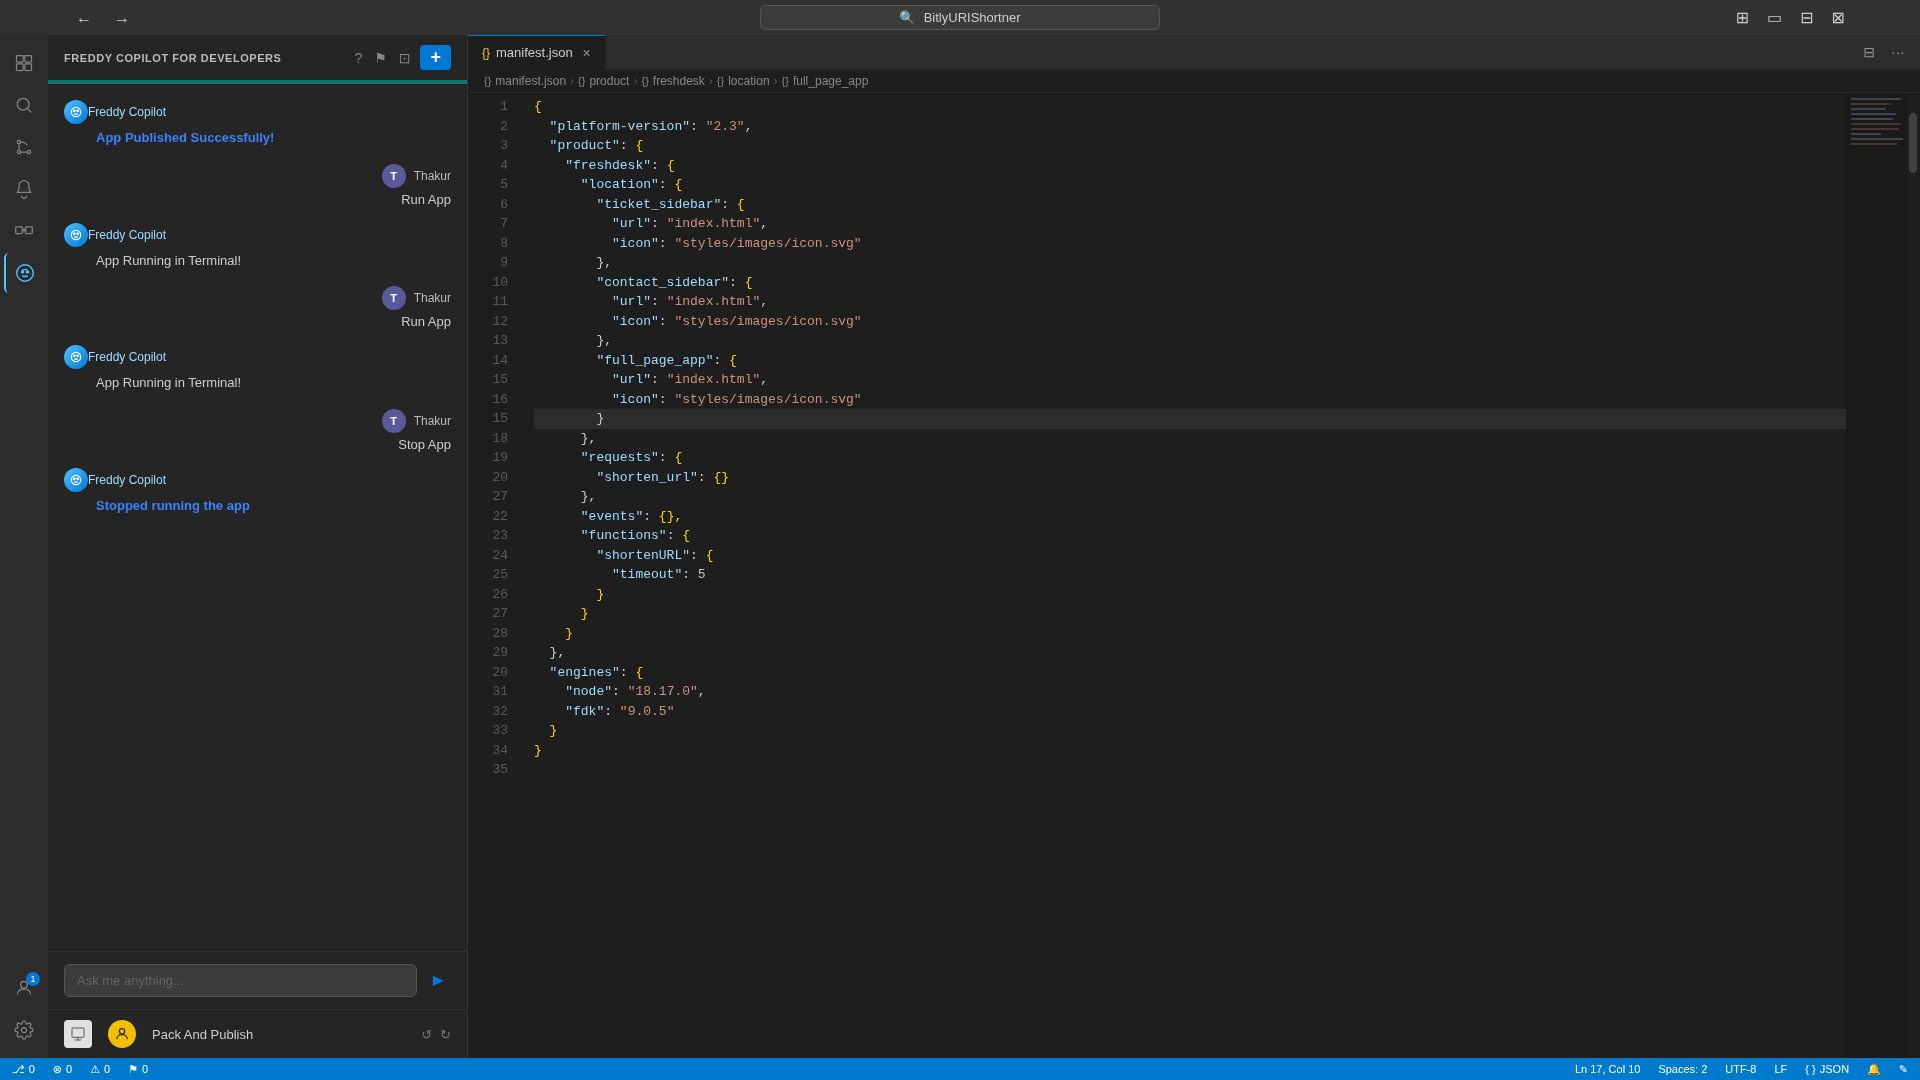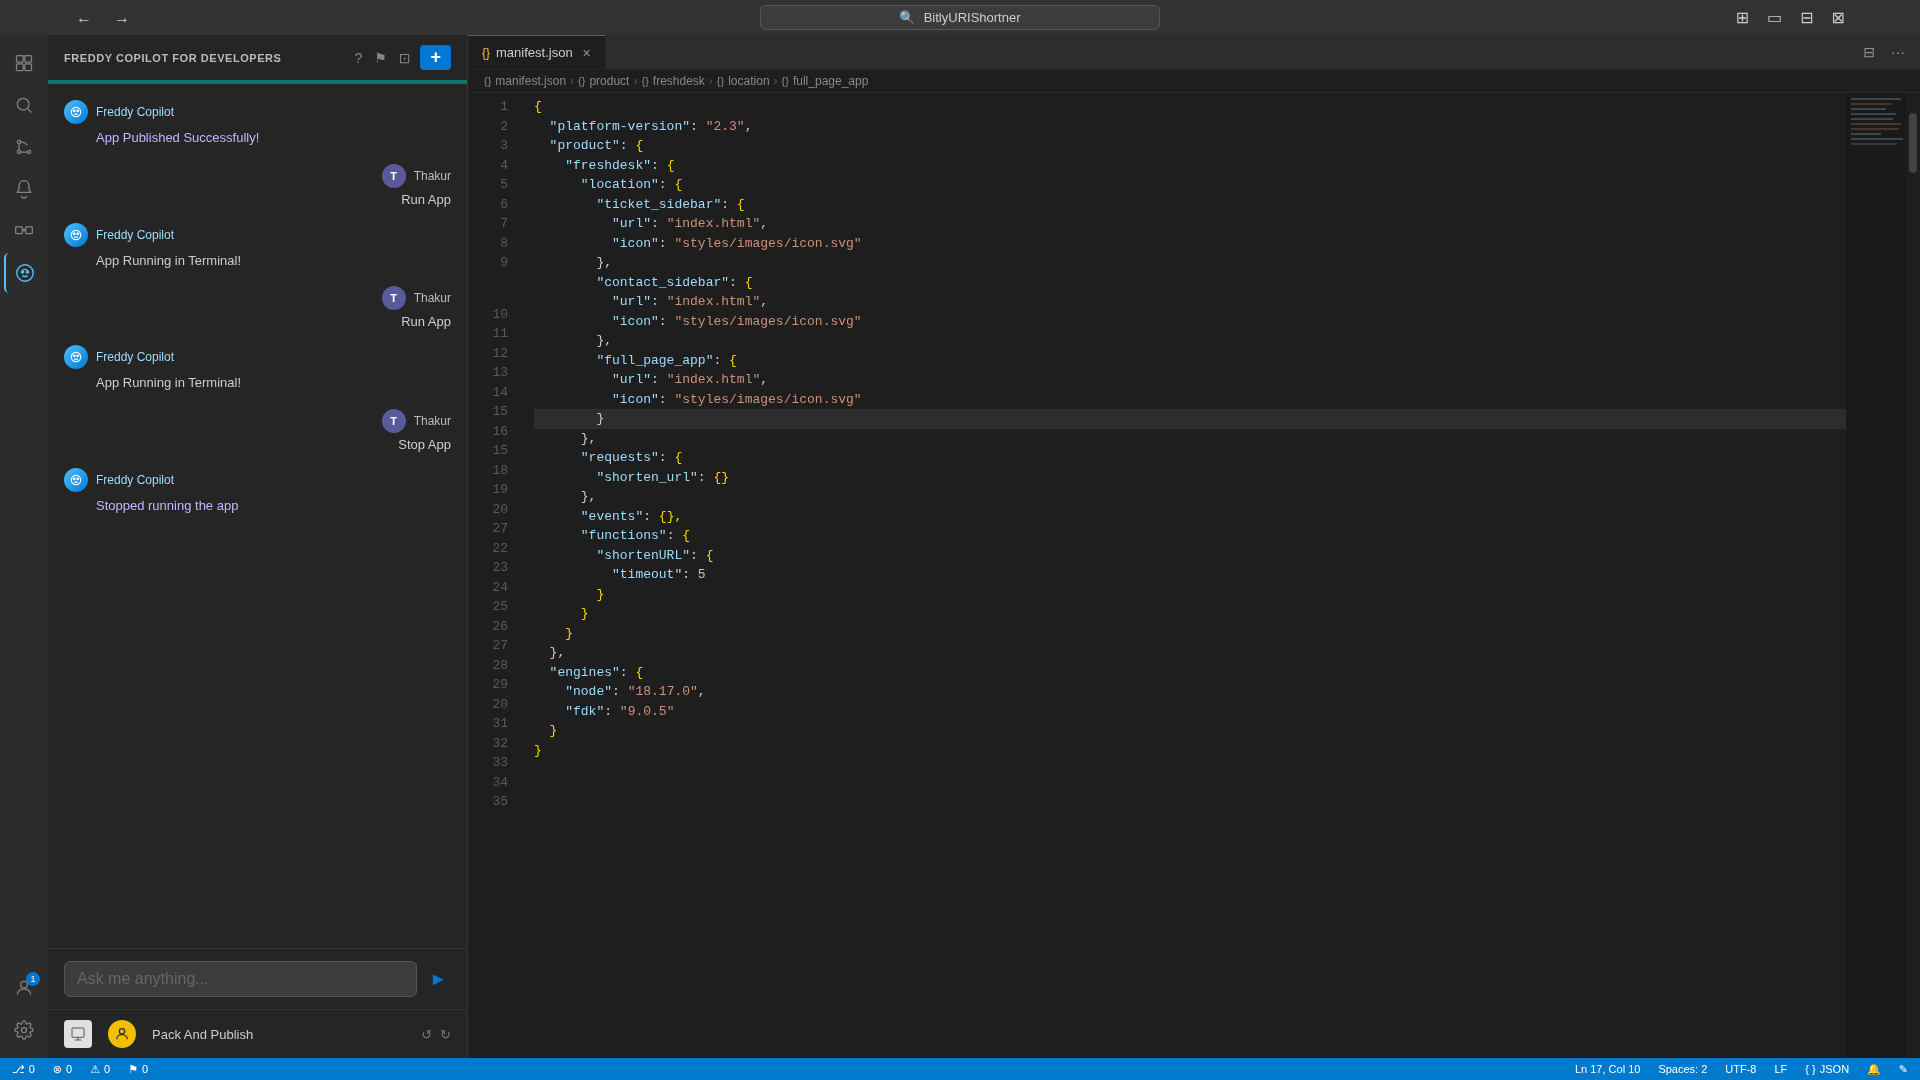--- a/index.html
+++ b/index.html
@@ -180,21 +180,20 @@
     .chat-area::-webkit-scrollbar-thumb { background: #444; border-radius: 3px; }
 
     .chat-message {
       display: flex;
       flex-direction: column;
       gap: 4px;
     }
     .chat-bot-row {
       display: flex;
       align-items: center;
-      gap: 8px;
     }
     .bot-avatar {
       width: 24px;
       height: 24px;
       border-radius: 50%;
       background: linear-gradient(135deg, #4fc1ff, #0078d4);
       display: flex;
       align-items: center;
       justify-content: center;
       font-size: 10px;
@@ -206,22 +205,22 @@
       color: #9cdcfe;
       font-weight: 500;
     }
     .bot-text {
       margin-left: 32px;
       color: #cccccc;
       font-size: 13px;
       line-height: 1.5;
     }
     .bot-text.bold {
-      font-weight: 400;
-      color: #c4b5fd;
+      font-weight: 700;
+      color: #3b82f6;
     }
 
     .user-row {
       display: flex;
       flex-direction: column;
       align-items: flex-end;
       gap: 4px;
     }
     .user-avatar-name {
       display: flex;
@@ -259,21 +258,21 @@
       gap: 8px;
       background: #252526;
     }
     .chat-input {
       flex: 1;
       background: #3c3c3c;
       border: 1px solid #555;
       border-radius: 6px;
       padding: 8px 12px;
       color: #ccc;
-      font-size: 16px;
+      font-size: 13px;
       outline: none;
     }
     .chat-input::placeholder { color: #666; }
     .send-btn {
       background: none;
       border: none;
       color: #0078d4;
       cursor: pointer;
       font-size: 18px;
       padding: 4px;
@@ -753,21 +752,21 @@
       <div class="line-numbers" id="line-nums">
           <div style="height: 19.5px; display: flex; align-items: center; justify-content: flex-end;">1</div>
           <div style="height: 19.5px; display: flex; align-items: center; justify-content: flex-end;">2</div>
           <div style="height: 19.5px; display: flex; align-items: center; justify-content: flex-end;">3</div>
           <div style="height: 19.5px; display: flex; align-items: center; justify-content: flex-end;">4</div>
           <div style="height: 19.5px; display: flex; align-items: center; justify-content: flex-end;">5</div>
           <div style="height: 19.5px; display: flex; align-items: center; justify-content: flex-end;">6</div>
           <div style="height: 19.5px; display: flex; align-items: center; justify-content: flex-end;">7</div>
           <div style="height: 19.5px; display: flex; align-items: center; justify-content: flex-end;">8</div>
           <div style="height: 19.5px; display: flex; align-items: center; justify-content: flex-end;">9</div>
-          <div style="height: 19.5px; display: flex; align-items: center; justify-content: flex-end; margin-top: 32px;">10</div>
+          <div style="height: 19.5px; display: flex; align-items: center; justify-content: flex-end;">10</div>
           <div style="height: 19.5px; display: flex; align-items: center; justify-content: flex-end;">11</div>
           <div style="height: 19.5px; display: flex; align-items: center; justify-content: flex-end;">12</div>
           <div style="height: 19.5px; display: flex; align-items: center; justify-content: flex-end;">13</div>
           <div style="height: 19.5px; display: flex; align-items: center; justify-content: flex-end;">14</div>
           <div style="height: 19.5px; display: flex; align-items: center; justify-content: flex-end;">15</div>
           <div style="height: 19.5px; display: flex; align-items: center; justify-content: flex-end;">16</div>
           <div style="height: 19.5px; display: flex; align-items: center; justify-content: flex-end;">15</div>
           <div style="height: 19.5px; display: flex; align-items: center; justify-content: flex-end;">18</div>
           <div style="height: 19.5px; display: flex; align-items: center; justify-content: flex-end;">19</div>
           <div style="height: 19.5px; display: flex; align-items: center; justify-content: flex-end;">20</div>

